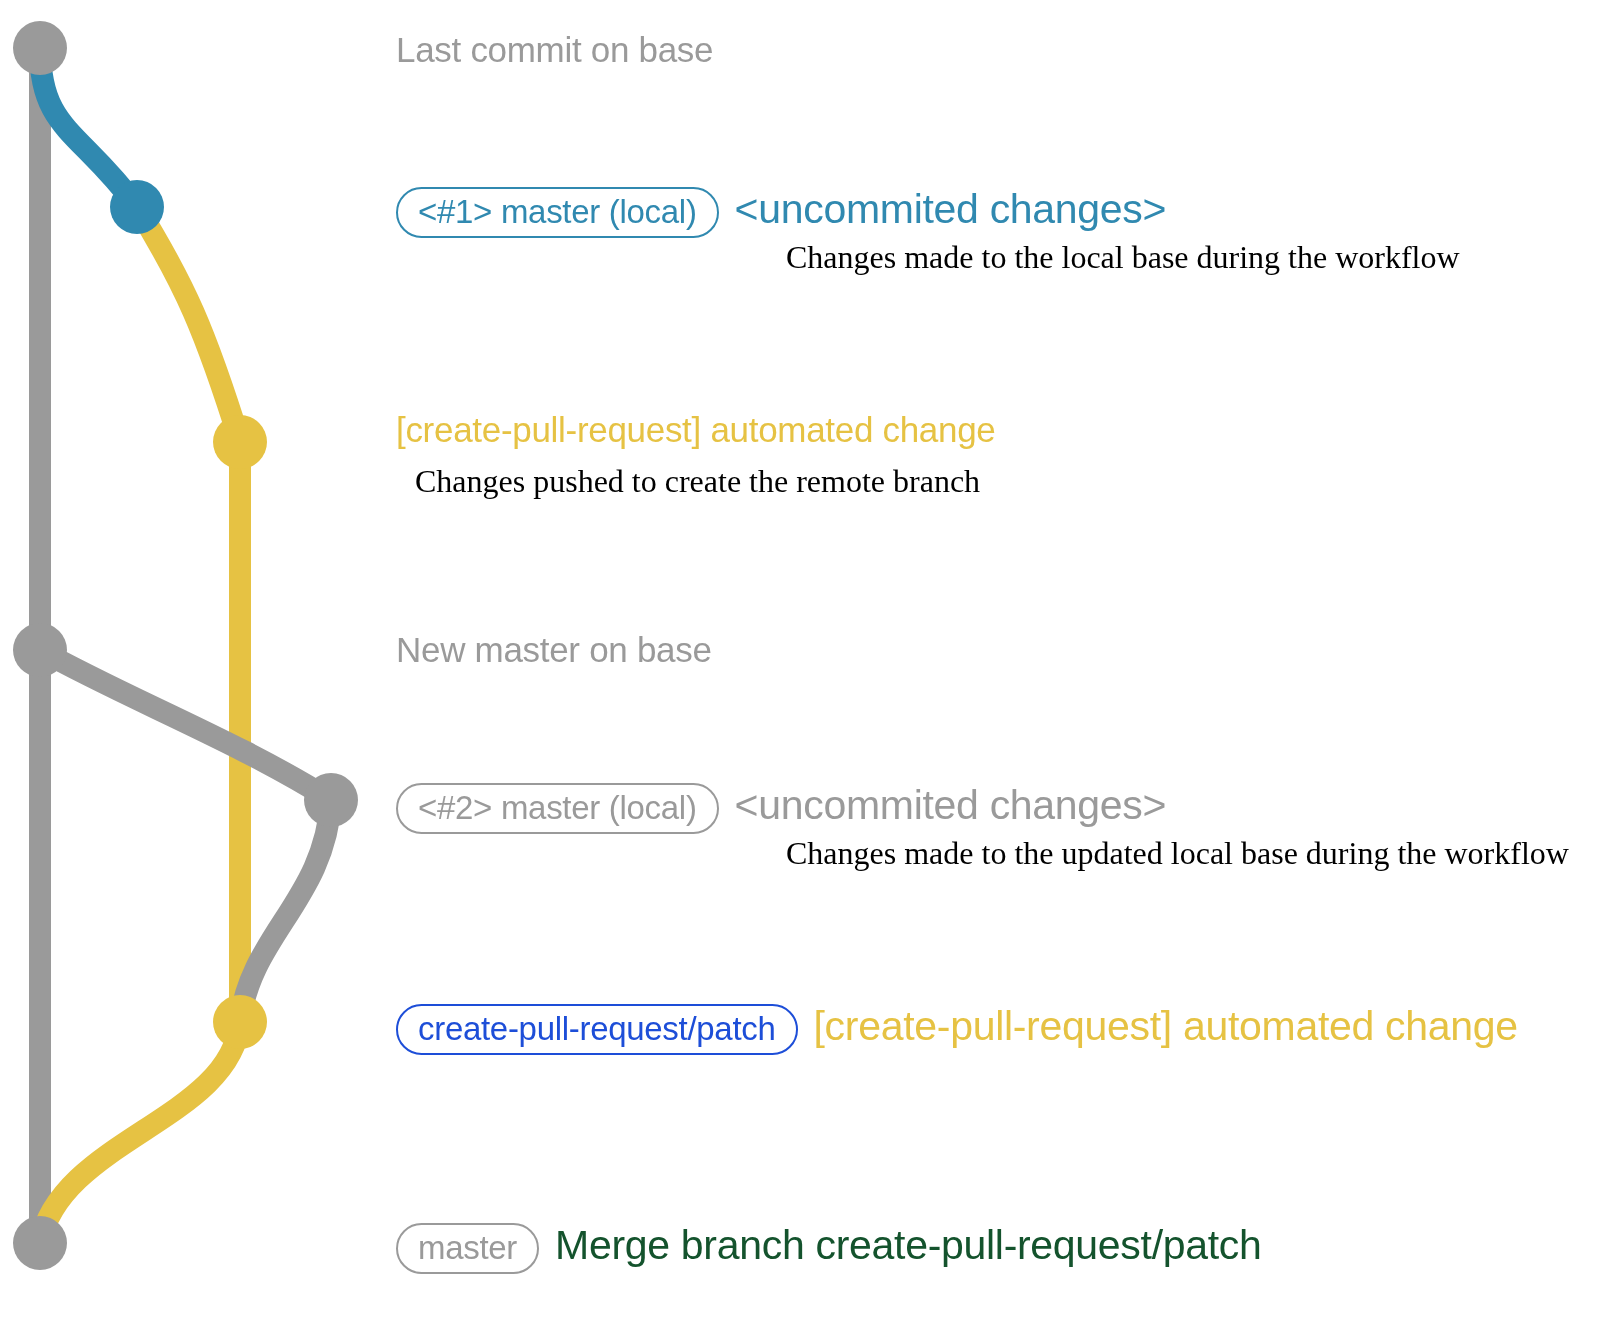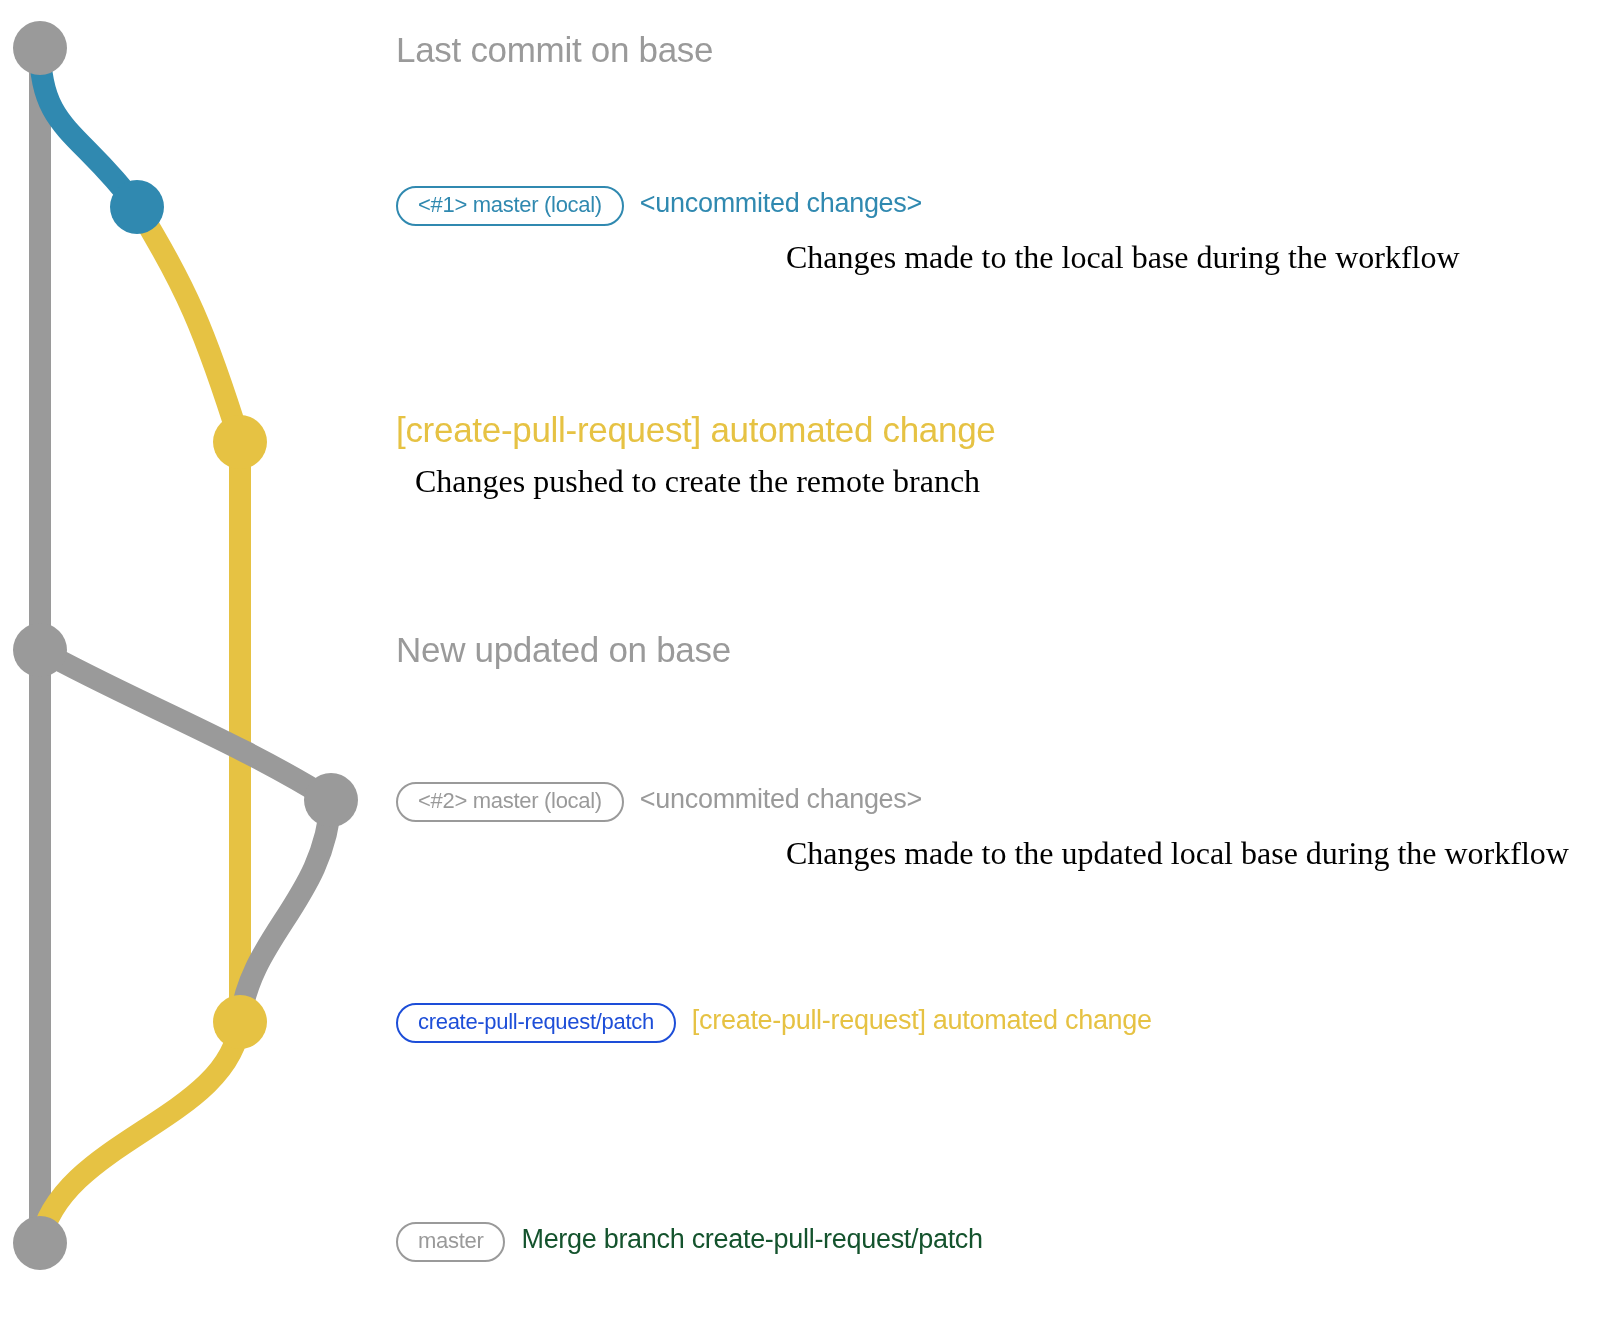--- a/index.html
+++ b/index.html
@@ -45,28 +45,28 @@
     font-weight: 400;
     letter-spacing: -0.3px;
   }
 
   .badge {
     display: inline-block;
     border: 2px solid currentColor;
     border-radius: 26px;
     padding: 6px 20px 8px 20px;
     font-family: "Liberation Sans", sans-serif;
-    font-size: 22px;
+    font-size: 33px;
     line-height: 1.0;
     letter-spacing: -0.3px;
   }
 
   .commit-msg {
     font-family: "Liberation Sans", sans-serif;
-    font-size: 27px;
+    font-size: 41px;
     letter-spacing: -0.3px;
     margin-left: 16px;
   }
 
   .desc {
     position: absolute;
     font-family: "Liberation Serif", serif;
     font-size: 32px;
     color: #000000;
     white-space: nowrap;
@@ -117,21 +117,21 @@
     <span class="commit-msg" style="color:#3089b0;">&lt;uncommited changes&gt;</span>
   </div>
   <div class="desc" style="left:786px; top:239px;text-align:right;">Changes made to the local base during the workflow</div>
 
   <div class="row" style="left:396px; top:410px;">
     <span class="plain-title" style="color:#e6c243;">[create-pull-request] automated change</span>
   </div>
   <div class="desc" style="left:415px; top:463px;">Changes pushed to create the remote branch</div>
 
   <div class="row" style="left:396px; top:630px;">
-    <span class="plain-title" style="color:#9a9a9a;">New updated on base</span>
+    <span class="plain-title" style="color:#9a9a9a;">New master on base</span>
   </div>
 
   <div class="row" style="left:396px; top:782px;">
     <span class="badge" style="color:#9a9a9a;">&lt;#2&gt; master (local)</span>
     <span class="commit-msg" style="color:#9a9a9a;">&lt;uncommited changes&gt;</span>
   </div>
   <div class="desc" style="left:786px; top:835px;">Changes made to the updated local base during the workflow</div>
 
   <div class="row" style="left:396px; top:1003px;">
     <span class="badge" style="color:#1d4ed8;">create-pull-request/patch</span>

